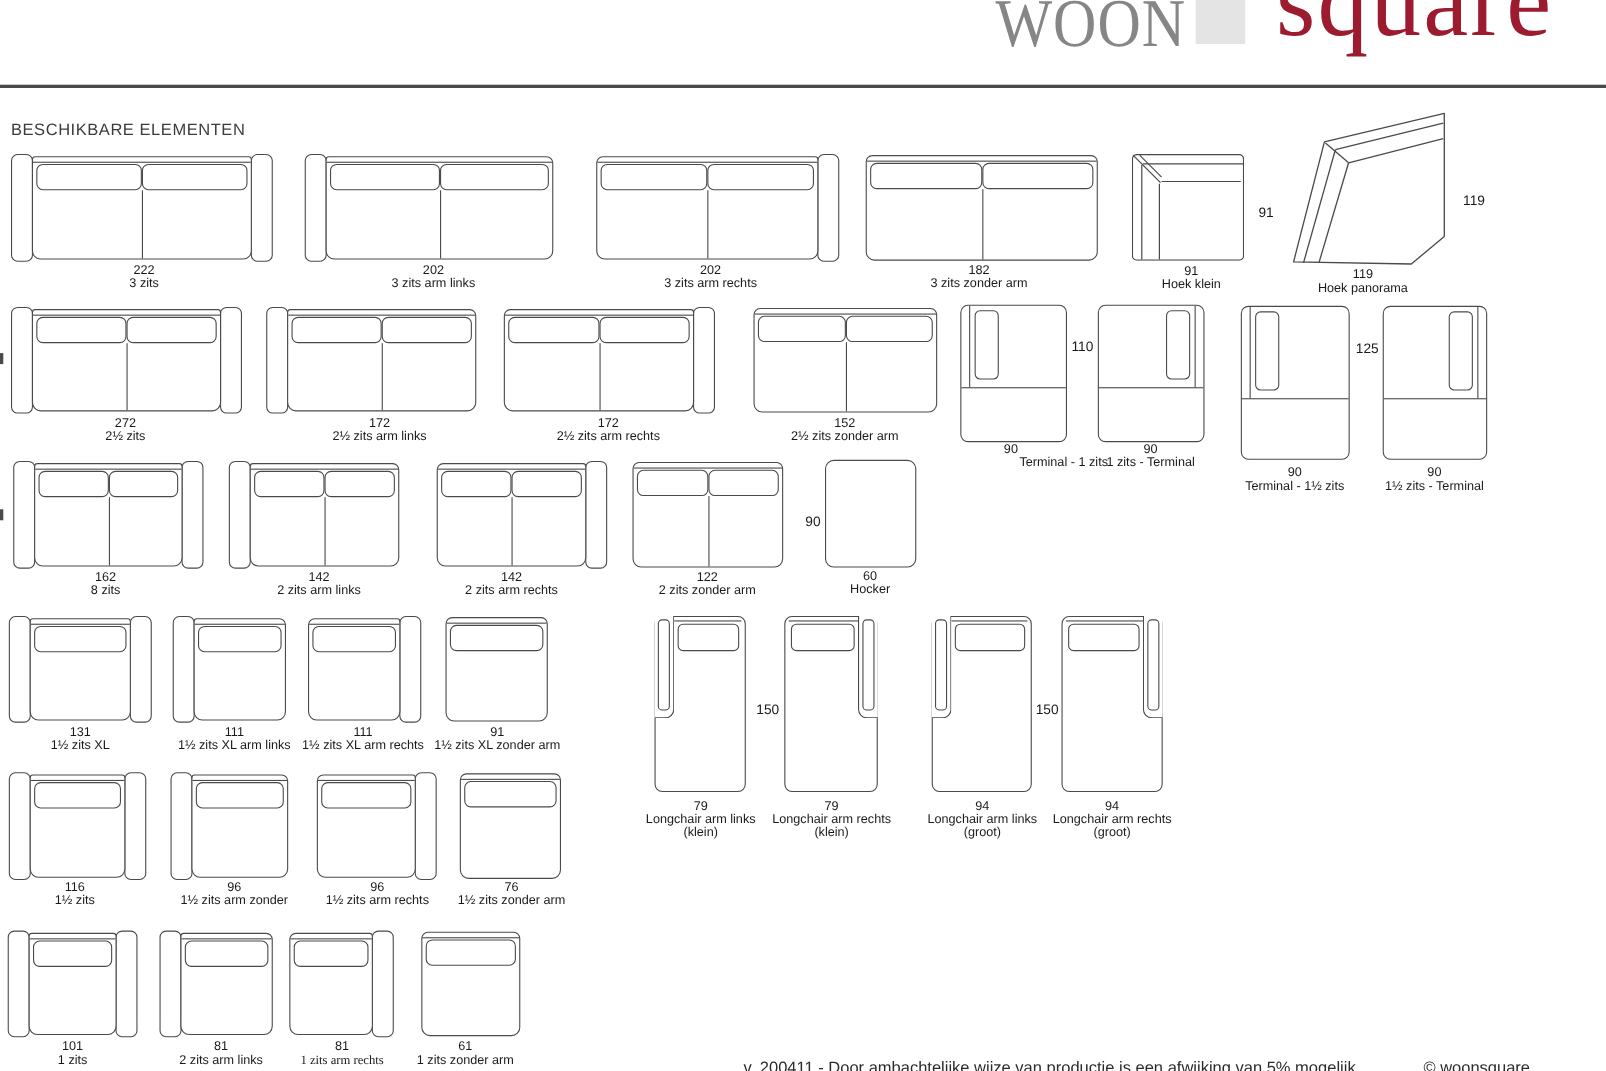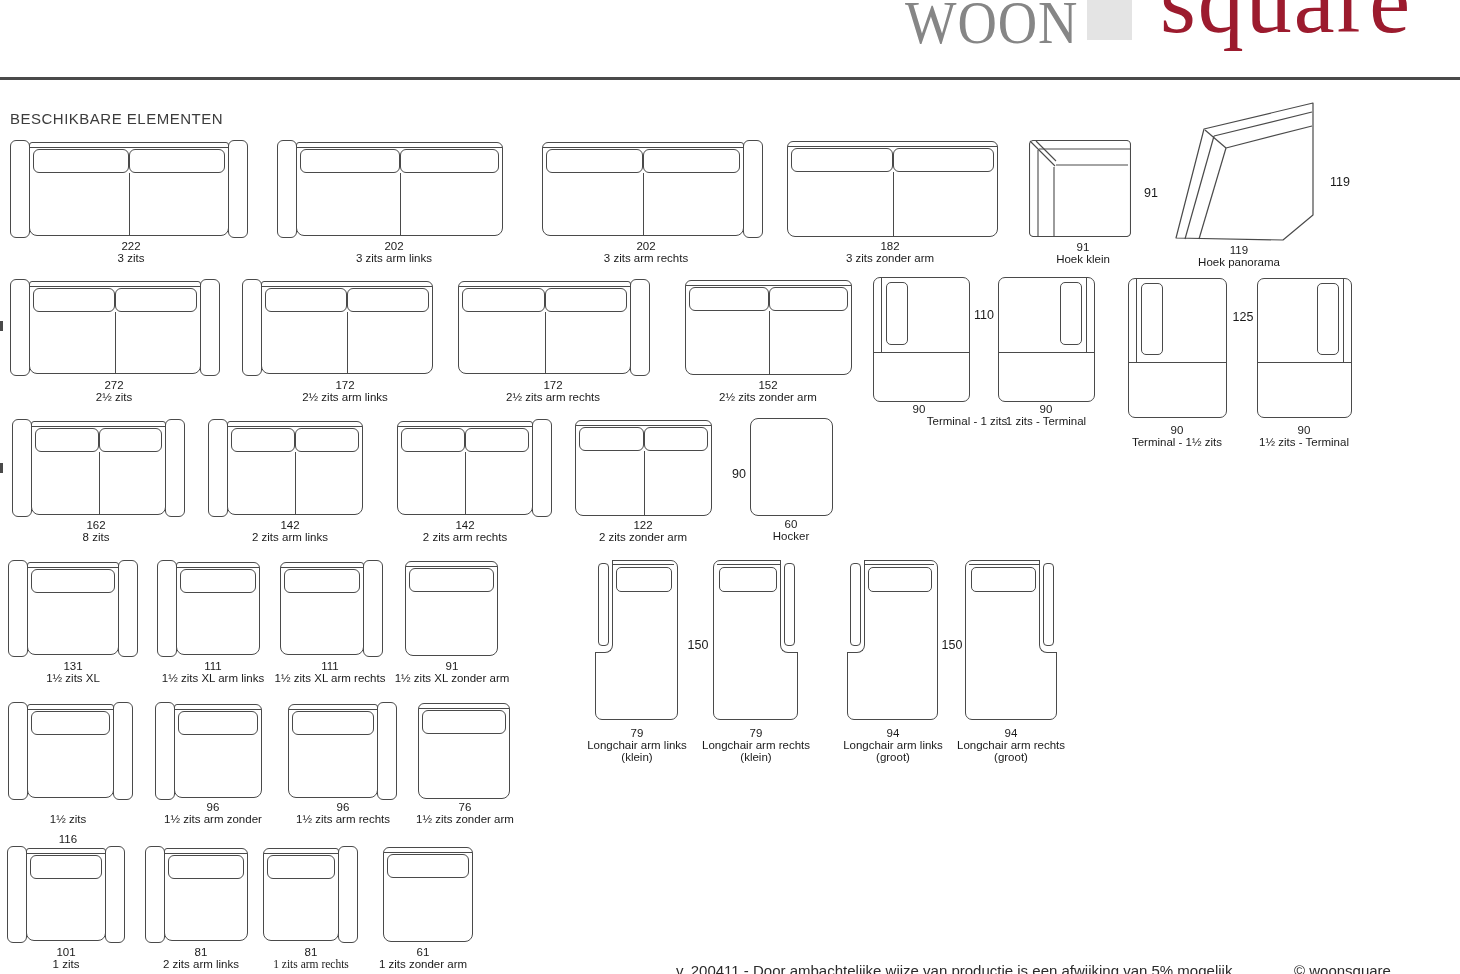--- a/index.html
+++ b/index.html
@@ -294,21 +294,21 @@
       <div class="dlabel" style="left: 1011px; top: 727px;">94</div>
       <div class="dlabel" style="left: 1011px; top: 739px;">Longchair arm rechts</div>
       <div class="dlabel" style="left: 1011px; top: 751px;">(groot)</div>
       <div class="dg" style="left: 8px; top: 702px; width: 125px; height: 98px;">
         <div class="dg" style="border: 1px solid rgb(74, 74, 74); background: rgb(255, 255, 255); left: 0px; top: 0px; width: 20px; height: 98px; border-radius: 6px;"></div>
         <div class="dg" style="border: 1px solid rgb(74, 74, 74); background: rgb(255, 255, 255); left: 105px; top: 0px; width: 20px; height: 98px; border-radius: 6px;"></div>
         <div class="dg" style="border: 1px solid rgb(74, 74, 74); background: rgb(255, 255, 255); left: 19px; top: 2px; width: 87px; height: 94px; border-radius: 3px 3px 8px 8px;"></div>
         <div class="dg" style="left: 20px; top: 7px; width: 85px; height: 0px; border-top: 1px solid rgb(74, 74, 74);"></div>
         <div class="dg" style="border: 1px solid rgb(74, 74, 74); background: rgb(255, 255, 255); left: 23px; top: 9px; width: 79px; height: 24px; border-radius: 6px;"></div>
       </div>
-      <div class="dlabel" style="left: 68px; top: 801px; margin-top: 32px;">116</div>
+      <div class="dlabel" style="left: 68px; top: 801px;">116</div>
       <div class="dlabel" style="left: 68px; top: 813px;">1½ zits</div>
       <div class="dg" style="left: 155px; top: 702px; width: 107px; height: 98px;">
         <div class="dg" style="border: 1px solid rgb(74, 74, 74); background: rgb(255, 255, 255); left: 0px; top: 0px; width: 20px; height: 98px; border-radius: 6px;"></div>
         <div class="dg" style="border: 1px solid rgb(74, 74, 74); background: rgb(255, 255, 255); left: 19px; top: 2px; width: 88px; height: 94px; border-radius: 3px 6px 8px 8px;"></div>
         <div class="dg" style="left: 20px; top: 7px; width: 86px; height: 0px; border-top: 1px solid rgb(74, 74, 74);"></div>
         <div class="dg" style="border: 1px solid rgb(74, 74, 74); background: rgb(255, 255, 255); left: 23px; top: 9px; width: 80px; height: 24px; border-radius: 6px;"></div>
       </div>
       <div class="dlabel" style="left: 213px; top: 801px;">96</div>
       <div class="dlabel" style="left: 213px; top: 813px;">1½ zits arm zonder</div>
       <div class="dg" style="left: 288px; top: 702px; width: 109px; height: 98px;">

